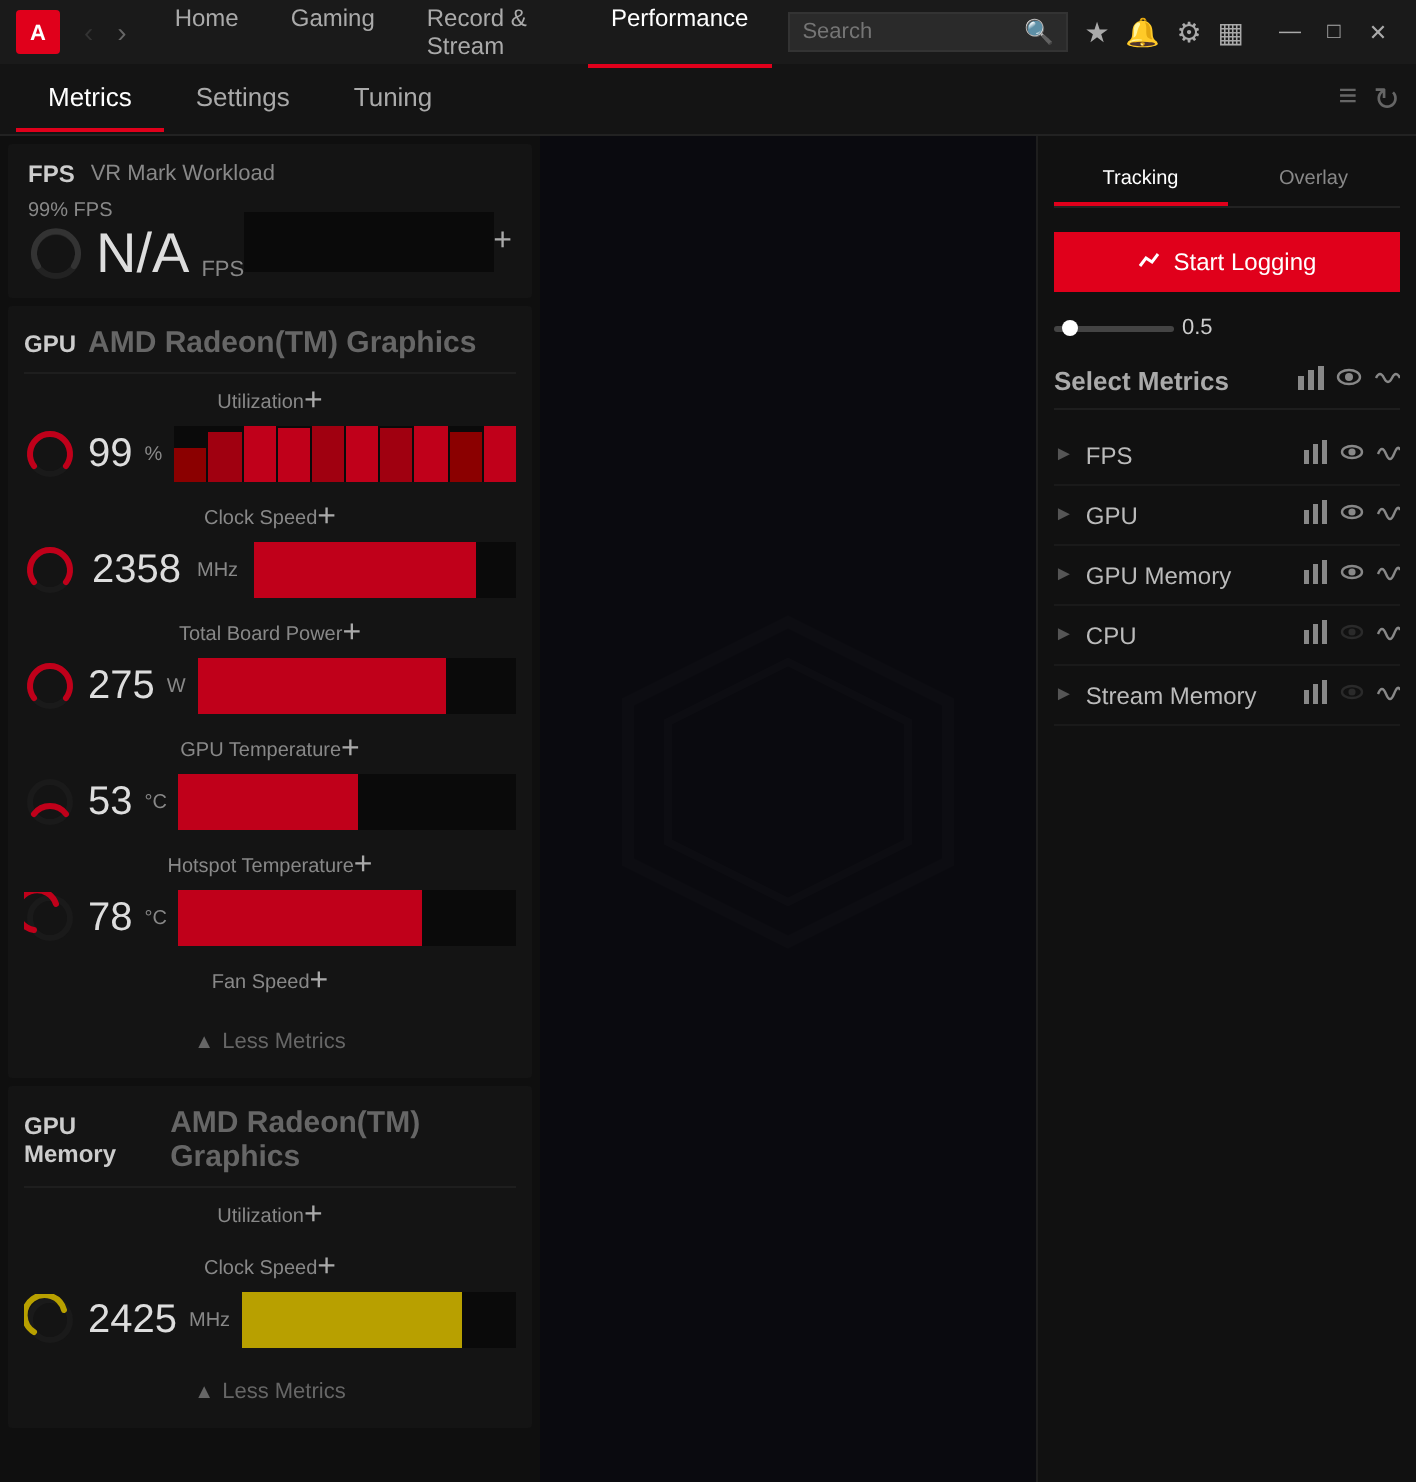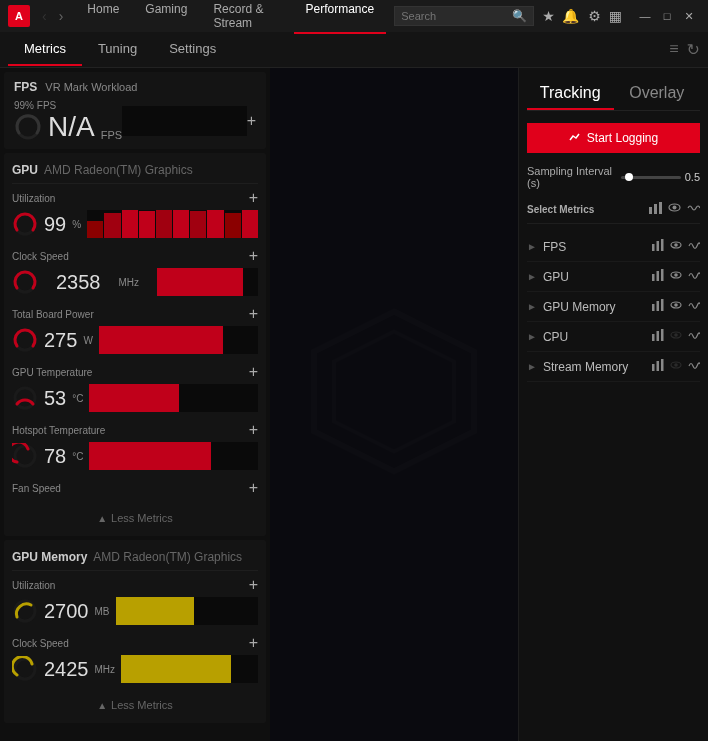--- a/index.html
+++ b/index.html
@@ -197,31 +197,32 @@
       padding: 4px 0 6px;
       border-bottom: 1px solid #1e1e1e;
       margin-bottom: 6px;
     }
     .metric-group-name {
       font-size: 12px;
       font-weight: 600;
       color: #ccc;
     }
     .metric-group-sub {
-      font-size: 12px;
+      font-size: 15px;
       color: #666;
+      font-weight: bold;
     }
 
     .metric-item {
       margin-bottom: 10px;
     }
     .metric-item-header {
       display: flex;
       align-items: center;
-      justify-content: space-between;
+      justify-content: center;
       margin-bottom: 4px;
     }
     .metric-label {
       font-size: 10px;
       color: #888;
     }
     .metric-value {
       font-size: 20px;
       font-weight: 300;
       color: #ddd;
@@ -289,21 +290,21 @@
     
     .panel-tabs {
       display: flex;
       margin-bottom: 12px;
       border-bottom: 1px solid #222;
     }
     .panel-tab {
       flex: 1;
       text-align: center;
       padding: 6px 4px;
-      font-size: 16px;
+      font-size: 10px;
       color: #888;
       cursor: pointer;
     }
     .panel-tab.active {
       color: #fff;
       border-bottom: 2px solid #e0001b;
     }
 
     
     .start-logging-btn {
@@ -361,21 +362,21 @@
     
     .select-metrics-row {
       display: flex;
       align-items: center;
       justify-content: space-between;
       margin-bottom: 8px;
       padding-bottom: 6px;
       border-bottom: 1px solid #1e1e1e;
     }
     .select-metrics-label {
-      font-size: 10px;
+      font-size: 13px;
       color: #aaa;
       font-weight: 600;
     }
     .metrics-icons {
       display: flex;
       gap: 6px;
       color: #555;
     }
     .metric-icon {
       font-size: 13px;
@@ -452,22 +453,22 @@
   <div class="window-controls">
     <div class="win-btn">—</div>
     <div class="win-btn">□</div>
     <div class="win-btn close">✕</div>
   </div>
 </div>
 
 <div class="tab-bar">
   <div class="tabs">
     <div class="tab active">Metrics</div>
+    <div class="tab">Settings</div>
     <div class="tab">Tuning</div>
-    <div class="tab">Settings</div>
   </div>
   <div class="tab-bar-icons">
     <span>≡</span>
     <span>↻</span>
   </div>
 </div>
 
 <div class="main-content">
 
   <div class="left-panel">
@@ -527,21 +528,21 @@
             </div>
           </div>
         </div>
       </div>
 
       <div class="metric-item">
         <div class="metric-item-header">
           <span class="metric-label">Clock Speed</span>
           <span class="add-btn">+</span>
         </div>
-        <div style="display:flex;align-items:center;gap:18px;">
+        <div style="display:flex;align-items:center;gap:8px;">
           <svg width="26" height="26">
             <circle cx="13" cy="13" r="10" fill="none" stroke="#1a1a1a" stroke-width="3"></circle>
             <path d="M 5 19 A 10 10 0 1 1 21 19" fill="none" stroke="#c0001a" stroke-width="3" stroke-linecap="round"></path>
           </svg>
           <span class="metric-value">2358</span>
           <span class="metric-unit">MHz</span>
           <div class="bar-container" style="flex:1;height:28px;">
             <div class="bar-fill bar-red" style="width:85%;height:100%;"></div>
           </div>
         </div>
@@ -618,31 +619,20 @@
       <div class="metric-group-header">
         <span class="metric-group-name">GPU Memory</span>
         <span class="metric-group-sub">AMD Radeon(TM) Graphics</span>
       </div>
 
       <div class="metric-item">
         <div class="metric-item-header">
           <span class="metric-label">Utilization</span>
           <span class="add-btn">+</span>
         </div>
-        <div style="display:flex;align-items:center;gap:6px;">
-          <svg width="26" height="26">
-            <circle cx="13" cy="13" r="10" fill="none" stroke="#1a1a1a" stroke-width="3"></circle>
-            <path d="M 5 19 A 10 10 0 0 1 19 7" fill="none" stroke="#b8a000" stroke-width="3" stroke-linecap="round"></path>
-          </svg>
-          <span class="metric-value">2700</span>
-          <span class="metric-unit">MB</span>
-          <div class="bar-container" style="flex:1;height:28px;">
-            <div class="bar-fill bar-yellow" style="width:55%;height:100%;"></div>
-          </div>
-        </div>
       </div>
 
       <div class="metric-item">
         <div class="metric-item-header">
           <span class="metric-label">Clock Speed</span>
           <span class="add-btn">+</span>
         </div>
         <div style="display:flex;align-items:center;gap:6px;">
           <svg width="26" height="26">
             <circle cx="13" cy="13" r="10" fill="none" stroke="#1a1a1a" stroke-width="3"></circle>
@@ -681,21 +671,20 @@
     </div>
 
     <button class="start-logging-btn">
       <svg width="12" height="12" viewBox="0 0 12 12">
         <polyline points="1,8 4,4 7,6 10,2" fill="none" stroke="white" stroke-width="1.5"></polyline>
       </svg>
       <span>Start Logging</span>
     </button>
 
     <div class="sampling-row">
-      <span>Sampling Interval (s)</span>
       <div class="sampling-slider-container">
         <div class="sampling-slider">
           <div class="sampling-slider-thumb"></div>
         </div>
         <span class="sampling-value">0.5</span>
       </div>
     </div>
 
     <div class="select-metrics-row">
       <span class="select-metrics-label">Select Metrics</span>

